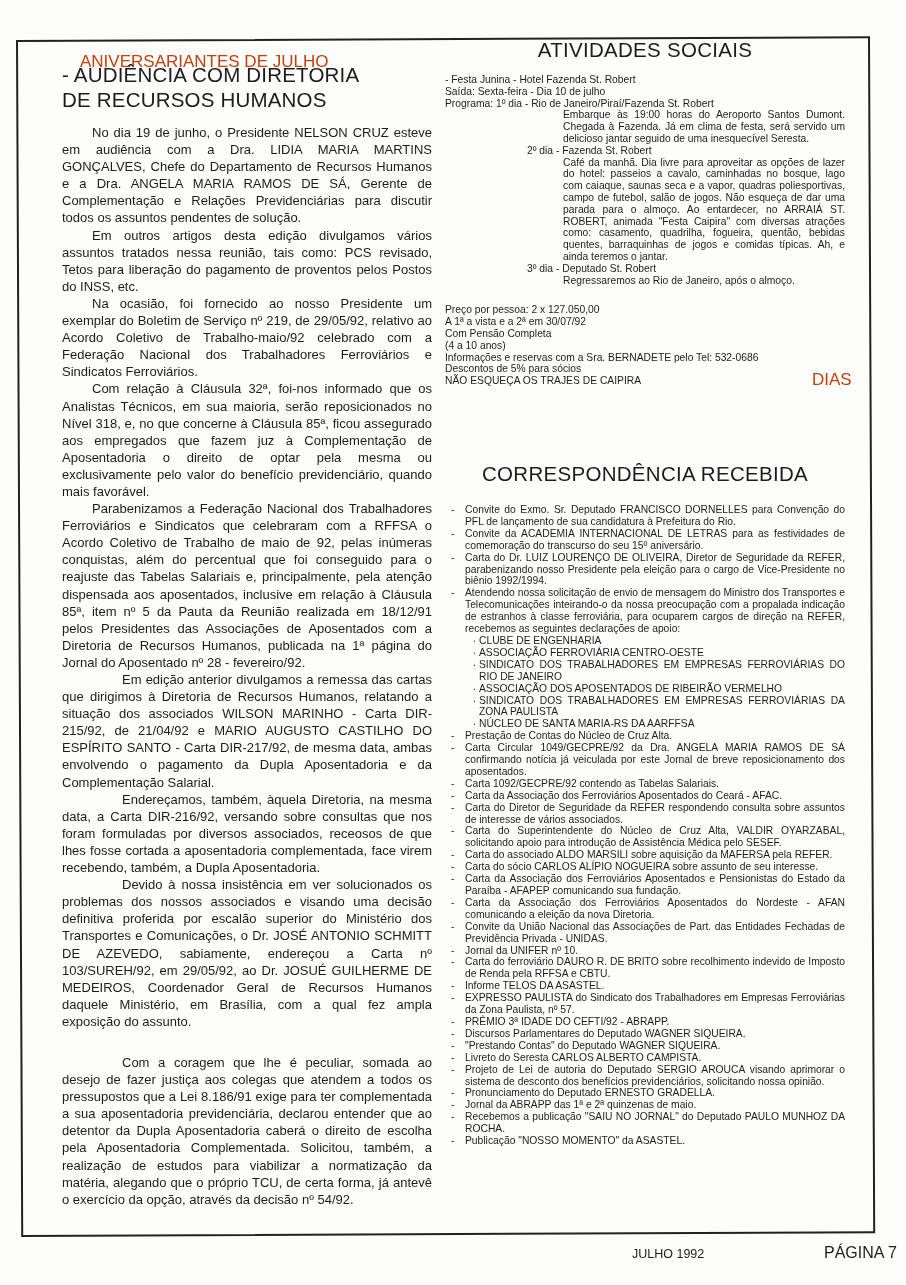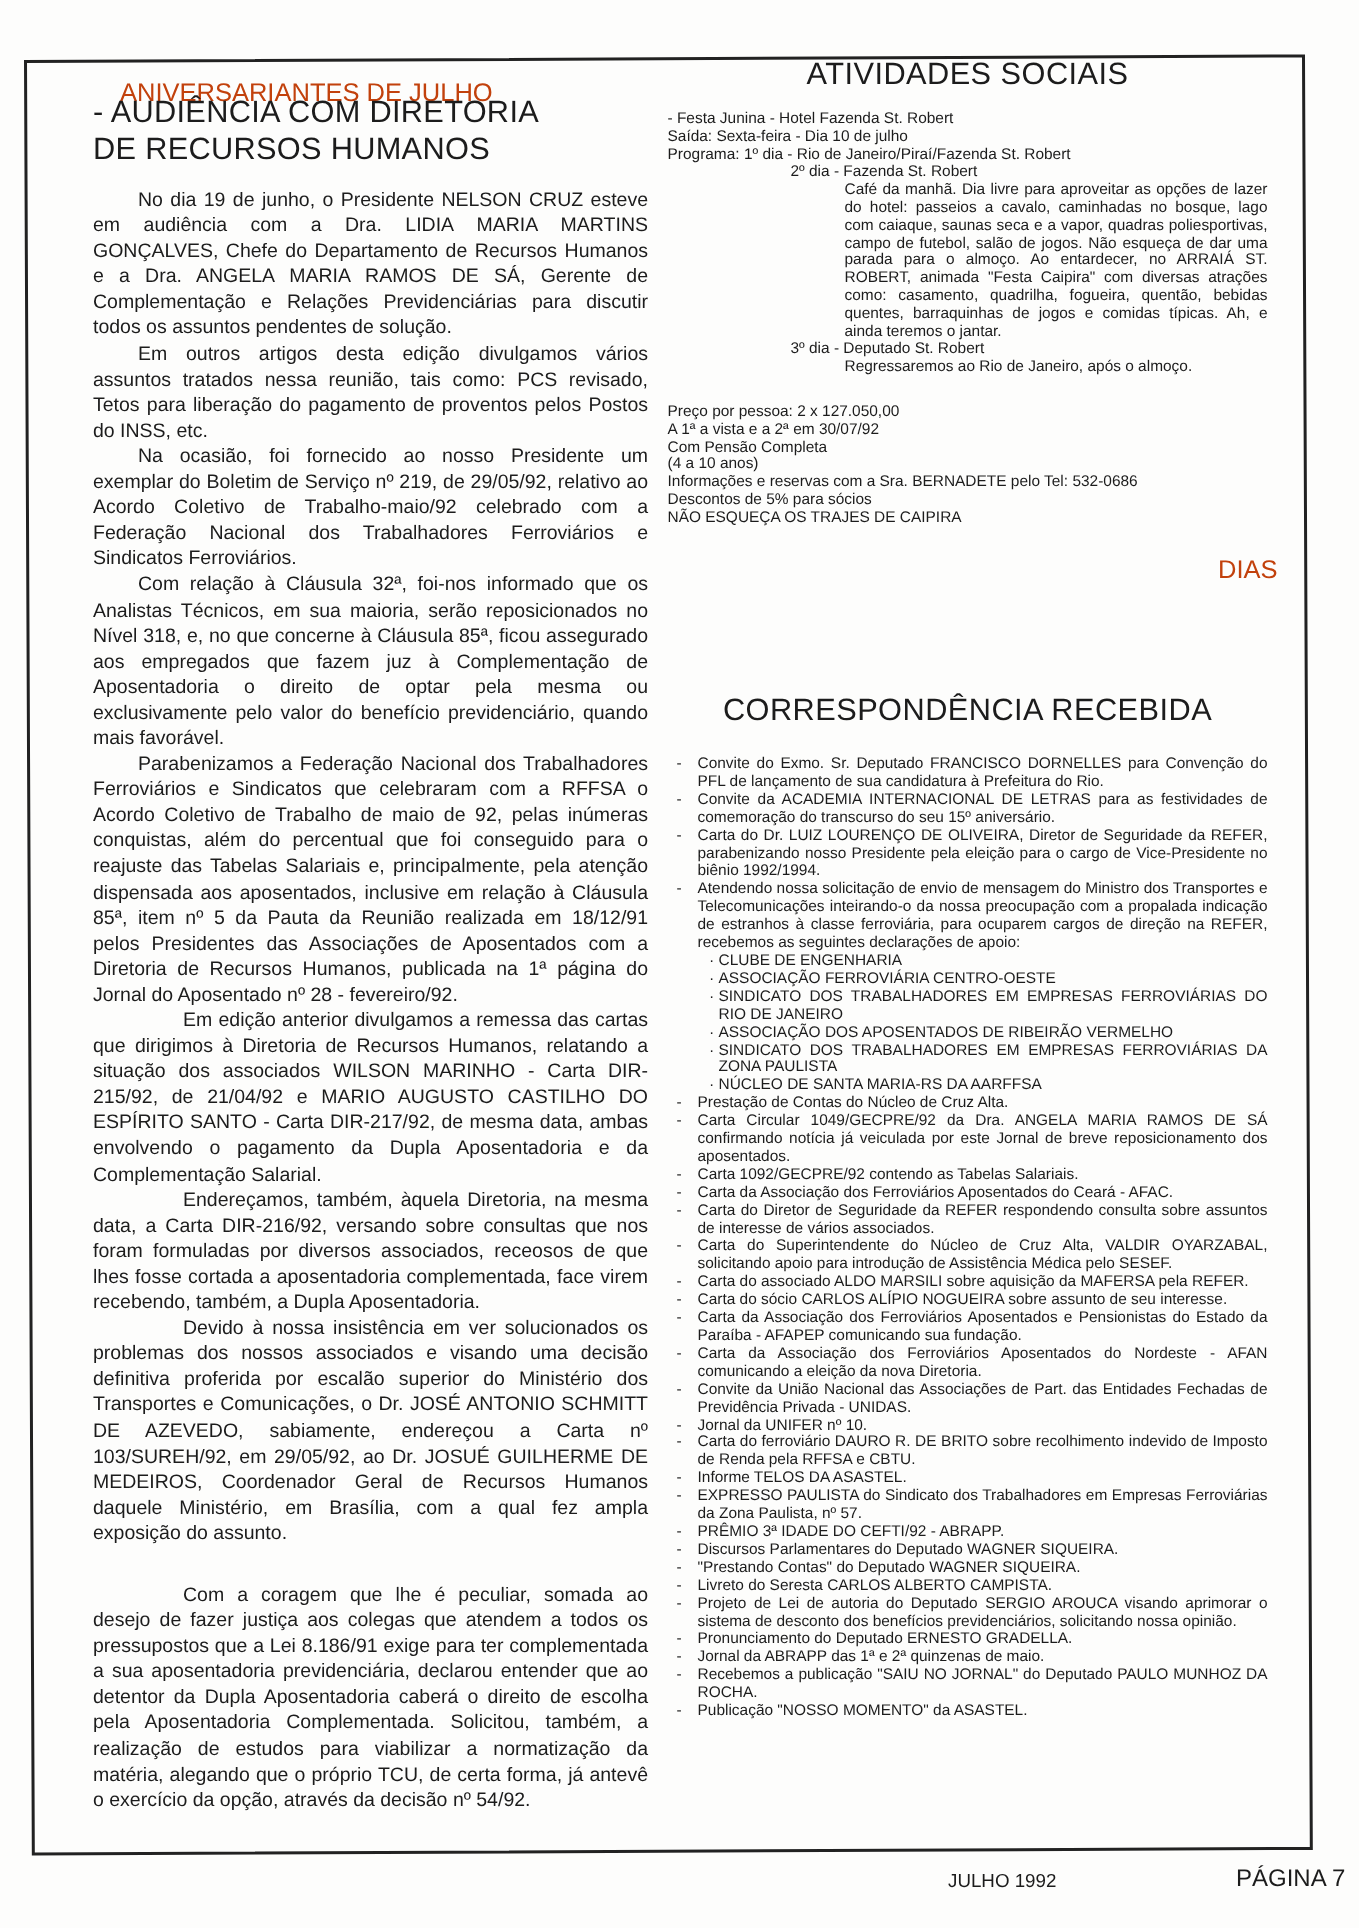--- a/index.html
+++ b/index.html
@@ -51,20 +51,21 @@
   <p style="text-indent:60px">Devido à nossa insistência em ver solucionados os problemas dos nossos associados e visando uma decisão definitiva proferida por escalão superior do Ministério dos Transportes e Comunicações, o Dr. JOSÉ ANTONIO SCHMITT DE AZEVEDO, sabiamente, endereçou a Carta nº 103/SUREH/92, em 29/05/92, ao Dr. JOSUÉ GUILHERME DE MEDEIROS, Coordenador Geral de Recursos Humanos daquele Ministério, em Brasília, com a qual fez ampla exposição do assunto.</p>
   <p class="gap">Com a coragem que lhe é peculiar, somada ao desejo de fazer justiça aos colegas que atendem a todos os pressupostos que a Lei 8.186/91 exige para ter complementada a sua aposentadoria previdenciária, declarou entender que ao detentor da Dupla Aposentadoria caberá o direito de escolha pela Aposentadoria Complementada. Solicitou, também, a realização de estudos para viabilizar a normatização da matéria, alegando que o próprio TCU, de certa forma, já antevê o exercício da opção, através da decisão nº 54/92.</p>
 </section>
 
 <section class="col-right">
   <h2 class="h-right">ATIVIDADES SOCIAIS</h2>
   <div class="soc">
     <div>- Festa Junina - Hotel Fazenda St. Robert</div>
     <div>Saída: Sexta-feira - Dia 10 de julho</div>
     <div>Programa: 1º dia - Rio de Janeiro/Piraí/Fazenda St. Robert</div>
+    <div class="body">Embarque às 19:00 horas do Aeroporto Santos Dumont. Chegada à Fazenda. Já em clima de festa, será servido um delicioso jantar seguido de uma inesquecível Seresta.</div>
     <div class="indent1">2º dia - Fazenda St. Robert</div>
     <div class="body">Café da manhã. Dia livre para aproveitar as opções de lazer do hotel: passeios a cavalo, caminhadas no bosque, lago com caiaque, saunas seca e a vapor, quadras poliesportivas, campo de futebol, salão de jogos. Não esqueça de dar uma parada para o almoço. Ao entardecer, no ARRAIÁ ST. ROBERT, animada "Festa Caipira" com diversas atrações como: casamento, quadrilha, fogueira, quentão, bebidas quentes, barraquinhas de jogos e comidas típicas. Ah, e ainda teremos o jantar.</div>
     <div class="indent1">3º dia - Deputado St. Robert</div>
     <div class="body">Regressaremos ao Rio de Janeiro, após o almoço.</div>
     <div class="gap">Preço por pessoa: 2 x 127.050,00</div>
     <div>A 1ª a vista e a 2ª em 30/07/92</div>
     <div>Com Pensão Completa</div>
     <div>(4 a 10 anos)</div>
     <div>Informações e reservas com a Sra. BERNADETE pelo Tel: 532-0686</div>
     <div>Descontos de 5% para sócios</div>

